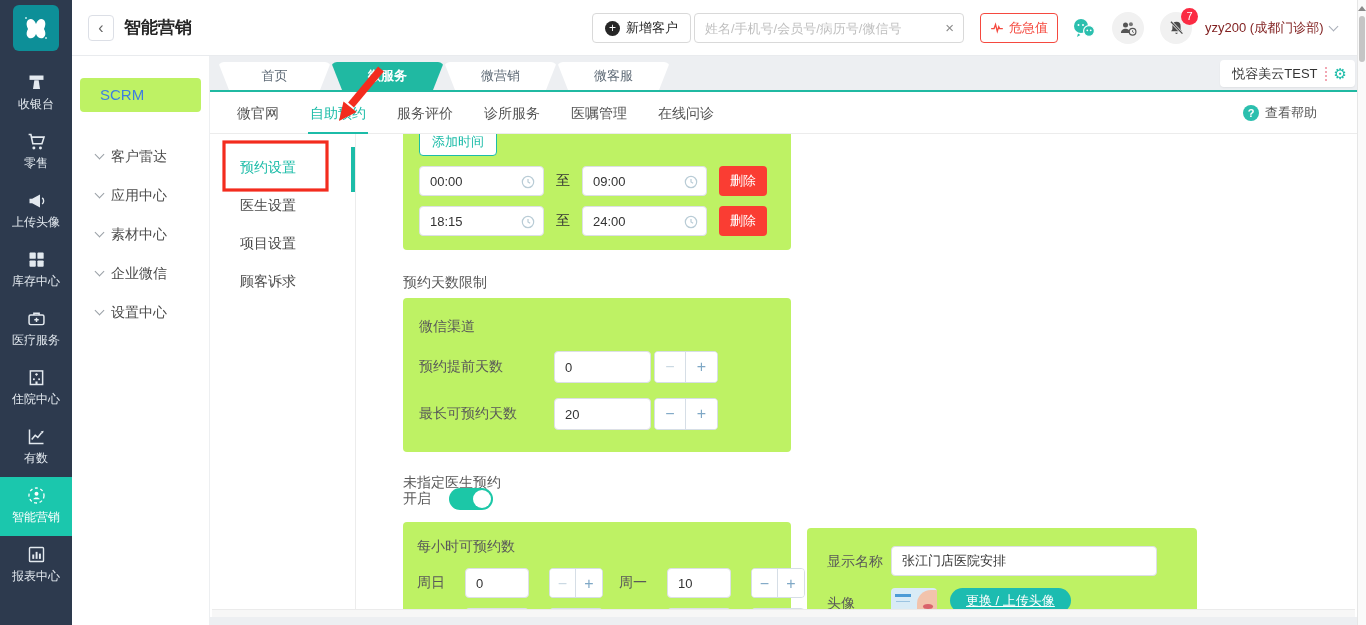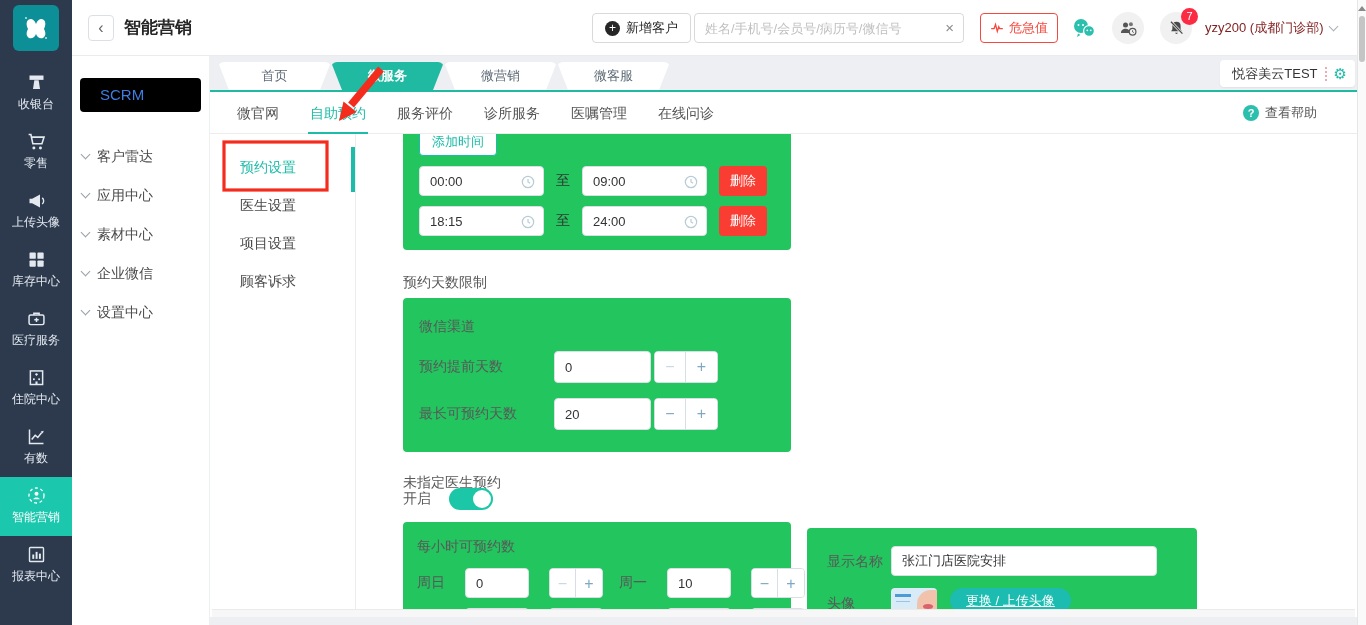--- a/index.html
+++ b/index.html
@@ -34,23 +34,23 @@
   .user { position:absolute; left:1133px; top:0; height:56px; display:flex; align-items:center; gap:7px; font-size:13px; color:#7f1d1d; cursor:pointer;justify-content:space-between; }
   .chev { width:7px; height:7px; border-left:1.5px solid #A9AEB8; border-bottom:1.5px solid #A9AEB8; transform:rotate(-45deg); margin-top:-3px; }
 
   
   .vscroll { position:absolute; left:1357px; top:0; width:9px; height:625px; background:#FAFAFA; border-left:1px solid #E6E6E6; z-index:6; }
   .vscroll .arrow-up { position:absolute; left:0; right:0; top:6px; margin:auto; width:0; height:0; border-left:4px solid transparent; border-right:4px solid transparent; border-bottom:5px solid #8A8A8A; }
   .vscroll .thumb { position:absolute; left:1px; top:16px; width:6px; height:46px; background:#C5C5C5; border-radius:3px; }
 
   
   .scrm { position:absolute; left:72px; top:56px; width:138px; height:569px; background:#fff; border-right:1px solid #EDEFF1; z-index:3; }
-  .scrm-header { margin:22px 8px 0; height:34px; line-height:34px; padding-left:20px; background:#000000; color:#3E7EE0; border-radius:4px; font-size:15px; }
+  .scrm-header { margin:22px 8px 0; height:34px; line-height:34px; padding-left:20px; background:#bef264; color:#3E7EE0; border-radius:4px; font-size:15px; }
   .scrm-list { margin-top:25px; }
-  .scrm-item { height:39px; display:flex; align-items:center; gap:8px; padding-left:10px; font-size:14px; color:#4A4A4A; cursor:pointer; }
+  .scrm-item { height:39px; display:flex; align-items:center; gap:8px; padding-left:24px; font-size:14px; color:#4A4A4A; cursor:pointer; }
   .chev-d { width:7px; height:7px; border-left:1.5px solid #9AA0A6; border-bottom:1.5px solid #9AA0A6; transform:rotate(-45deg); margin-top:-4px; flex:none; }
 
   
   .main { position:absolute; left:210px; top:56px; width:1147px; height:569px; }
   .tabs { position:absolute; left:8px; top:6px; height:28px; display:flex; }
   .tab { width:113px; height:28px; background:#fff; color:#5E6A76; font-size:13px; display:flex; align-items:center; justify-content:center; cursor:pointer; clip-path:polygon(0 0,100% 0,calc(100% - 11px) 100%,11px 100%); border-radius:6px 6px 0 0; }
   .tab.active { background:#20B9A2; color:#fff; font-weight:700; }
   .clinic { position:absolute; right:2px; top:4px; height:27px; background:#fff; border-radius:4px; display:flex; align-items:center; padding:0 8px 0 12px; font-size:13px; color:#333; box-shadow:0 1px 2px rgba(0,0,0,.06); }
   .clinic .sep { width:0; height:14px; border-left:2px dotted #F2A7B3; margin:0 7px; }
   .clinic .gear { color:#1CBCA8; font-size:15px; cursor:pointer; }
@@ -62,21 +62,21 @@
   .subtab.active::after { content:""; position:absolute; left:-2px; right:-2px; bottom:0; height:2px; background:#1CBCA8; }
   .help { position:absolute; right:40px; top:0; height:42px; display:flex; align-items:center; gap:6px; font-size:13px; color:#595959; cursor:pointer; }
   .help-q { width:16px; height:16px; border-radius:50%; background:#2BBFAE; color:#fff; font-size:11px; text-align:center; line-height:16px; font-weight:700; }
 
   .smenu { position:absolute; left:0; top:42px; bottom:0; width:146px; border-right:1px solid #ECECEC; padding-top:14px; }
   .smenu-item { height:38px; line-height:38px; padding-left:30px; font-size:14px; color:#4A4A4A; cursor:pointer; }
   .smenu-item.active { color:#1CBCA8; }
   .smenu-bar { position:absolute; right:0; top:13px; width:4px; height:45px; background:#1CBCA8; }
 
   .content { position:absolute; left:147px; top:42px; right:0; bottom:0; overflow:hidden; }
-  .box { position:absolute; left:46px; width:388px; background:#22c55e; border-radius:4px; }
+  .box { position:absolute; left:46px; width:388px; background:#bef264; border-radius:4px; }
   .box-times { top:-30px; padding:24px 16px 14px; }
   .add-time { height:28px; padding:0 12px; border:1px solid #1CBCA8; color:#1CBCA8; background:#fff; border-radius:4px; font-size:13px; cursor:pointer; }
   .time-row { display:flex; align-items:center; margin-top:10px; gap:12px; }
   .time-field { width:125px; height:30px; border:1px solid #DCDFE6; border-radius:4px; background:#fff; position:relative; flex:none; }
   .time-field input { width:100%; height:100%; border:0; outline:none; background:none; padding:0 28px 0 10px; font-size:13px; color:#333; }
   .time-field svg { position:absolute; right:7px; top:7px; width:16px; height:16px; }
   .to { font-size:14px; color:#333; }
   .del-btn { width:48px; height:30px; background:#FA3D33; color:#fff; border:0; border-radius:4px; font-size:13px; cursor:pointer; }
 
   .days-title { position:absolute; left:46px; top:140px; font-size:14px; color:#595959; }

